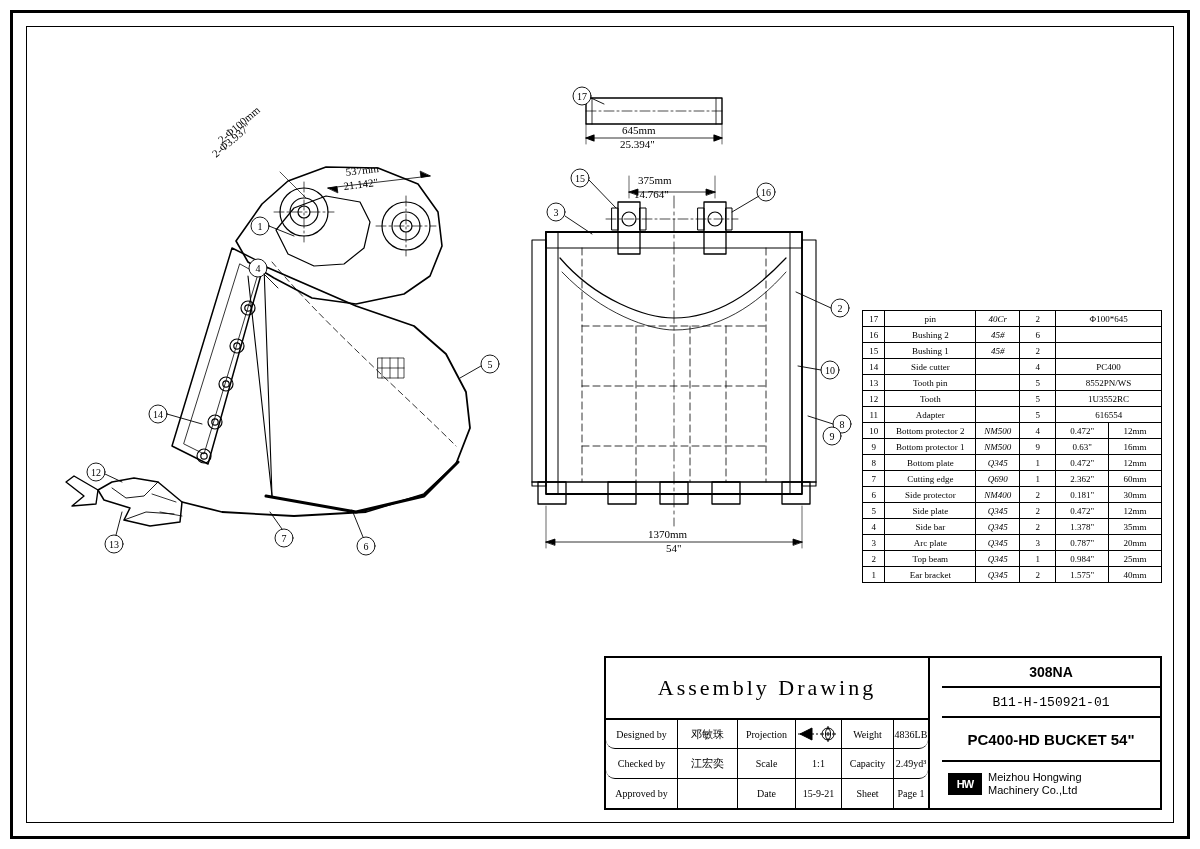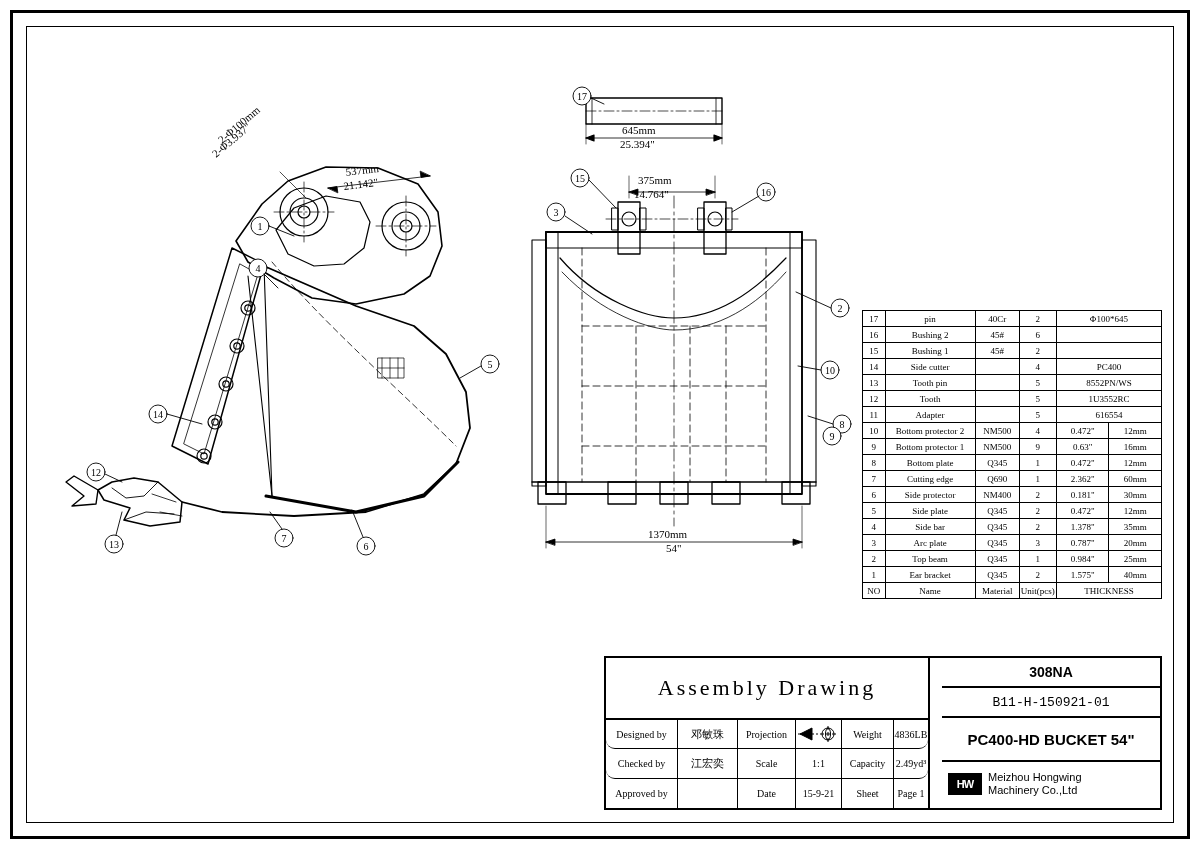--- a/index.html
+++ b/index.html
@@ -10,21 +10,21 @@
 
   
   #drawing{position:absolute;left:26px;top:26px;width:1148px;height:797px;}
 
   
   .bom{position:absolute;left:862px;top:310px;width:300px;border-collapse:collapse;
        font-family:"Liberation Serif",serif;font-size:9px;}
   .bom td{border:1px solid #000;text-align:center;padding:1px 0;height:13px;line-height:12px;}
   .bom td.no{width:22px;}
   .bom td.name{width:92px;}
-  .bom td.mat{width:44px;}
+  .bom td.mat{width:44px;font-style:italic;}
   .bom td.unit{width:36px;}
   .bom td.thk{width:106px;}
   .bom td.thk2{width:53px;}
   .bom tr.header td{font-size:9px;}
 
   
   .title-block{position:absolute;left:604px;top:656px;width:558px;height:154px;border:2px solid #000;box-sizing:border-box;}
   .tb-left{position:absolute;left:0;top:0;width:324px;height:150px;box-sizing:border-box;}
   .tb-assembly{position:absolute;left:0;top:0;width:324px;height:62px;border-bottom:2px solid #000;border-right:2px solid #000;box-sizing:border-box;
      display:flex;align-items:center;justify-content:center;}
@@ -403,27 +403,20 @@
           <td class="thk2">25mm</td>
         </tr>
       <tr>
           <td class="no">1</td>
           <td class="name">Ear bracket</td>
           <td class="mat">Q345</td>
           <td class="unit">2</td>
           <td class="thk2">1.575"</td>
           <td class="thk2">40mm</td>
         </tr>
-      <tr class="header">
-        <td class="no">NO</td>
-        <td class="name">Name</td>
-        <td class="mat">Material</td>
-        <td class="unit">Unit(pcs)</td>
-        <td class="thk" colspan="2">THICKNESS</td>
-      </tr>
     </tbody>
   </table>
 
   <div class="title-block">
     <div class="tb-left">
       <div class="tb-assembly">
         <span>Assembly Drawing</span>
       </div>
       <div class="tb-grid">
         <div class="tb-row">

